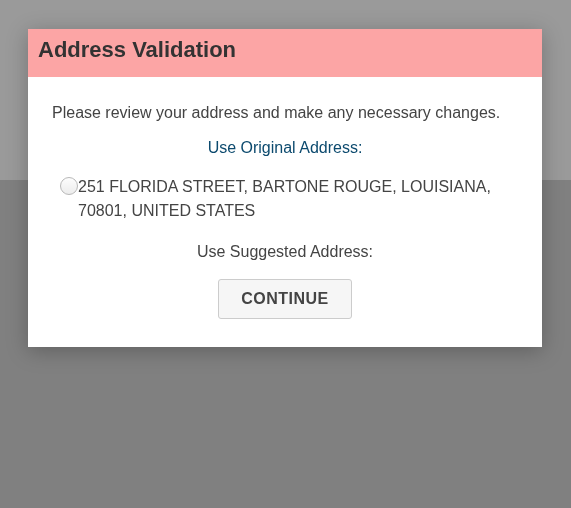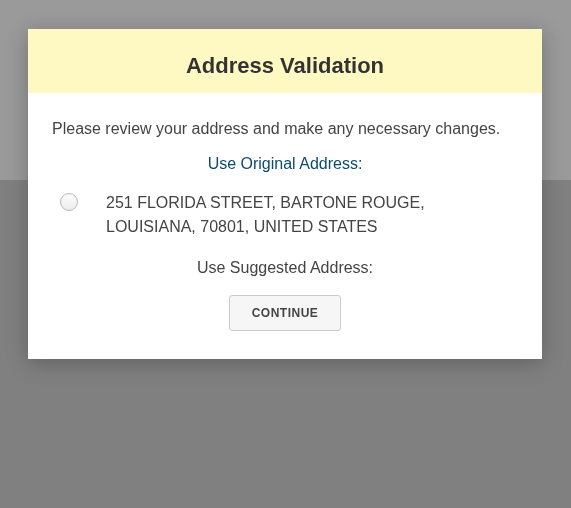--- a/index.html
+++ b/index.html
@@ -25,23 +25,23 @@
     }
     .modal {
       position: absolute;
       top: 29px;
       left: 28px;
       width: 514px;
       background: #ffffff;
       box-shadow: 0 4px 20px rgba(0,0,0,0.25);
     }
     .modal-header {
-      background: #fef9c3;
-      padding: 24px 10px 14px;
-      text-align: center;
+      background: #fca5a5;
+      padding: 8px 10px 14px;
+      text-align: left;
     }
     .modal-header h1 {
       font-size: 22px;
       font-weight: 700;
       color: #333333;
     }
     .modal-body {
       padding: 24px 24px 28px;
       color: #444444;
       font-size: 16px;
@@ -53,21 +53,21 @@
       color: #444444;
     }
     .option-label {
       text-align: center;
       margin-bottom: 18px;
       color: #0c4a6e;
     }
     .radio-row {
       display: flex;
       align-items: flex-start;
-      gap: 28px;
+      gap: 0;
       margin-bottom: 20px;
       padding-left: 8px;
     }
     .radio-circle {
       flex: 0 0 auto;
       width: 18px;
       height: 18px;
       border-radius: 50%;
       border: 1px solid #b8b8b8;
       background: linear-gradient(#fdfdfd, #ececec);
@@ -85,21 +85,21 @@
       margin-bottom: 18px;
       color: #444444;
     }
     .button-row {
       text-align: center;
       margin-top: 10px;
     }
     .continue-btn {
       display: inline-block;
       padding: 10px 22px;
-      font-size: 12px;
+      font-size: 16px;
       font-weight: 600;
       color: #444444;
       background: #f6f6f6;
       border: 1px solid #cccccc;
       border-radius: 3px;
       cursor: pointer;
       letter-spacing: 0.5px;
     }
   </style>
 </head>

